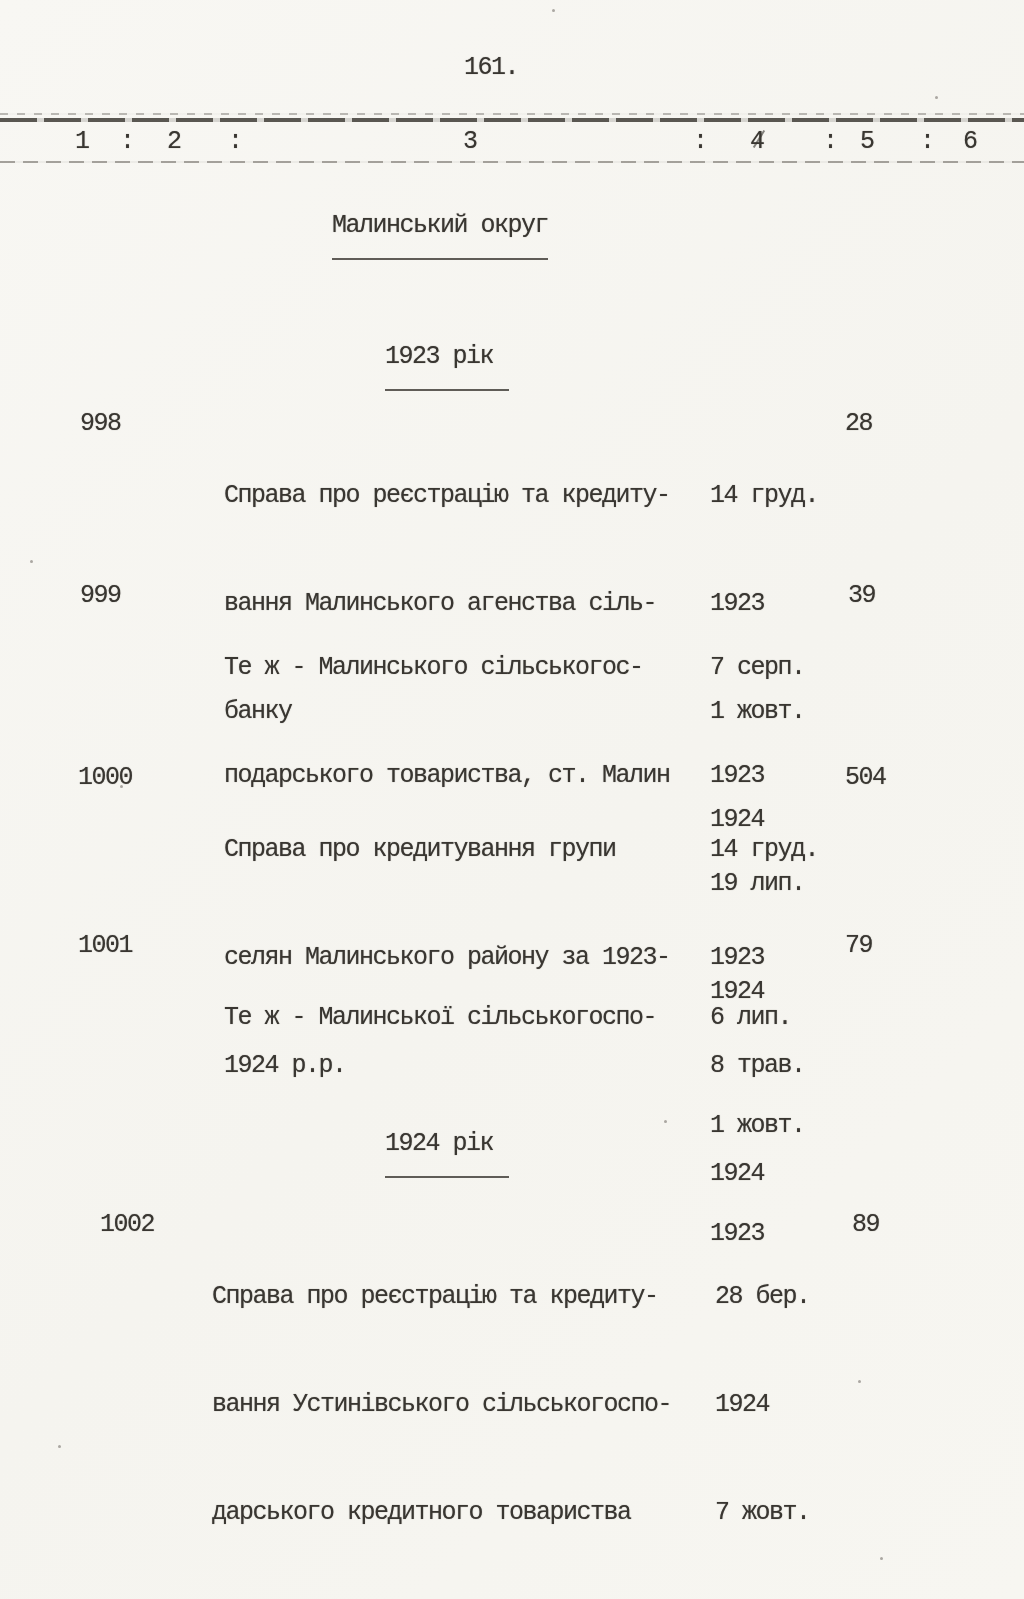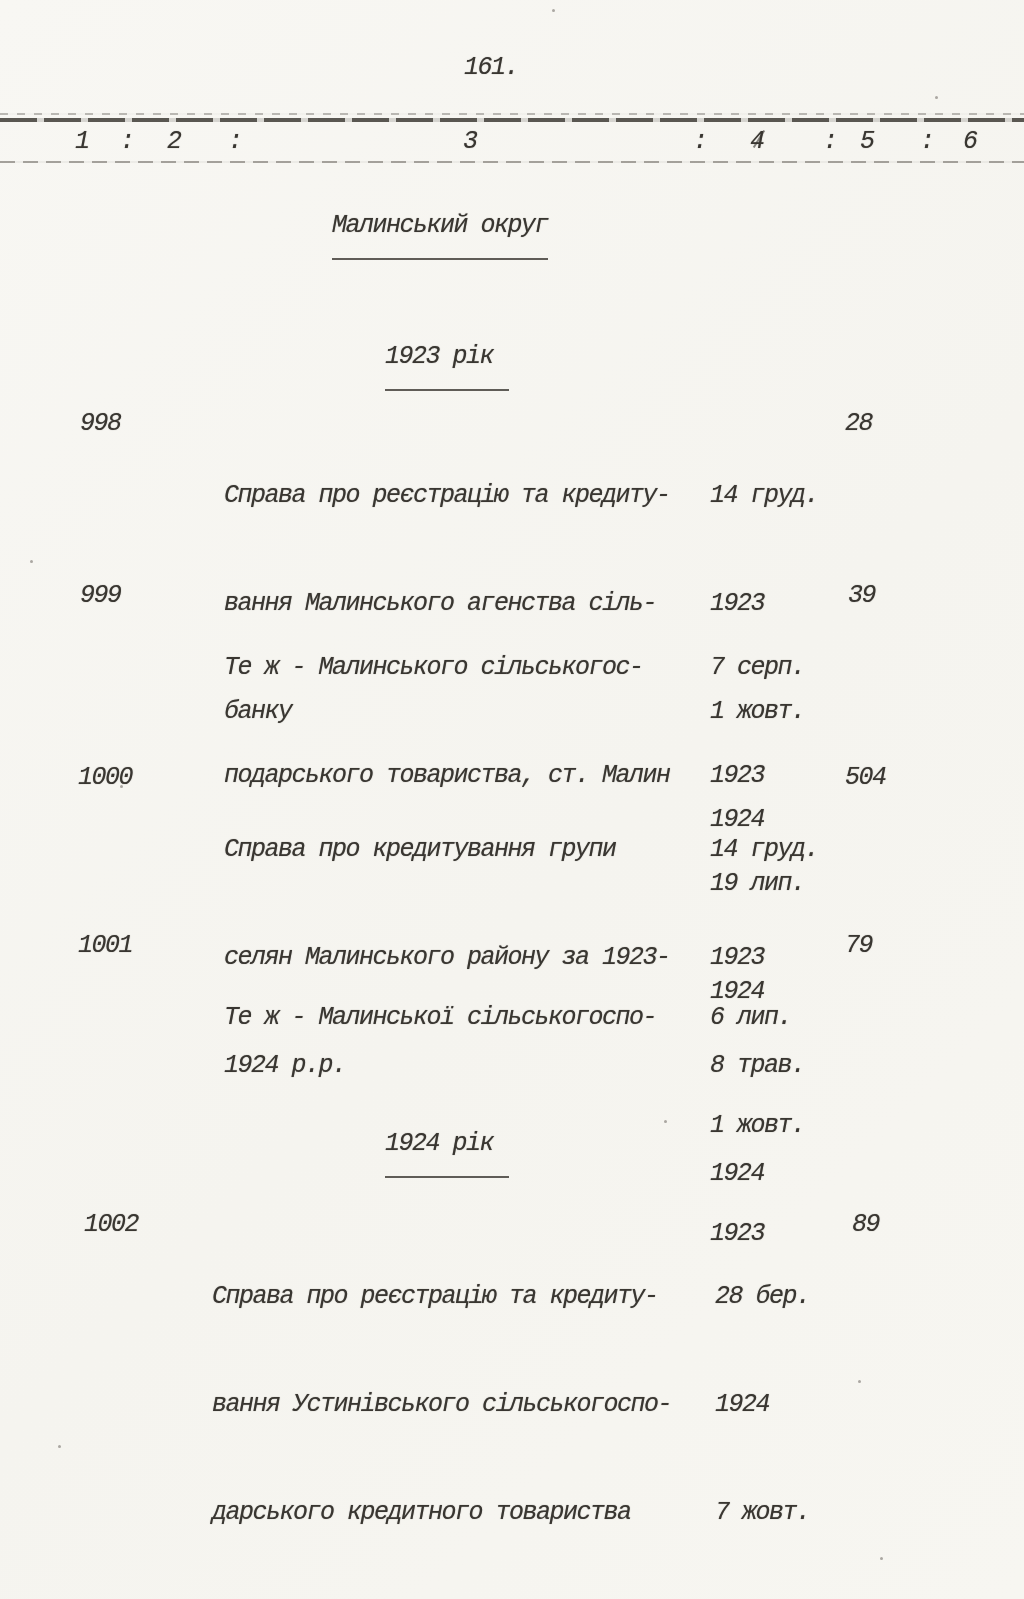--- a/index.html
+++ b/index.html
@@ -1,21 +1,20 @@
 <!DOCTYPE html>
 <html><head>
 <meta charset="utf-8">
 <style>
   html,body{margin:0;padding:0;background:#e9e8e4;}
   .page{
     position:relative;width:1024px;height:1599px;margin:0 auto;overflow:hidden;
     background:linear-gradient(135deg,#f8f7f3 0%,#f5f4ef 55%,#f7f6f1 100%);
     font-family:"Liberation Mono","DejaVu Sans Mono",monospace;
     color:#393631;
-    font-style:italic;
   }
   .txt{
     position:absolute;font-size:25px;line-height:36px;letter-spacing:-1.5px;
     white-space:pre;text-shadow:0 0 1px rgba(57,54,49,.55);
   }
   .hdr{font-size:25px;}
   .u{border-bottom:2px solid rgba(57,54,49,.8);padding-bottom:18px;}
   .u-ext{padding-right:16px;}
   .rule{position:absolute;left:0;width:1024px;}
   .rule-top-fringe{top:113px;height:2px;
@@ -112,21 +111,21 @@
       <div>6 лип.</div>
       <div>1 жовт.</div>
       <div>1923</div>
     </div>
     <div class="txt" style="left:845px;top:928px">79</div>
   </section>
 
   <div class="txt" style="left:385px;top:1126px"><span class="u u-ext">1924 рік</span></div>
 
   <section>
-    <div class="txt" style="left:84px;top:1207px">1002</div>
+    <div class="txt" style="left:100px;top:1207px">1002</div>
     <div class="txt" style="left:212px;top:1207px">
       <div>Справа про реєстрацію та кредиту-</div>
       <div>вання Устинівського сільськогоспо-</div>
       <div>дарського кредитного товариства</div>
       
     </div>
     <div class="txt" style="left:715px;top:1207px">
       <div>28 бер.</div>
       <div>1924</div>
       <div>7 жовт.</div>

